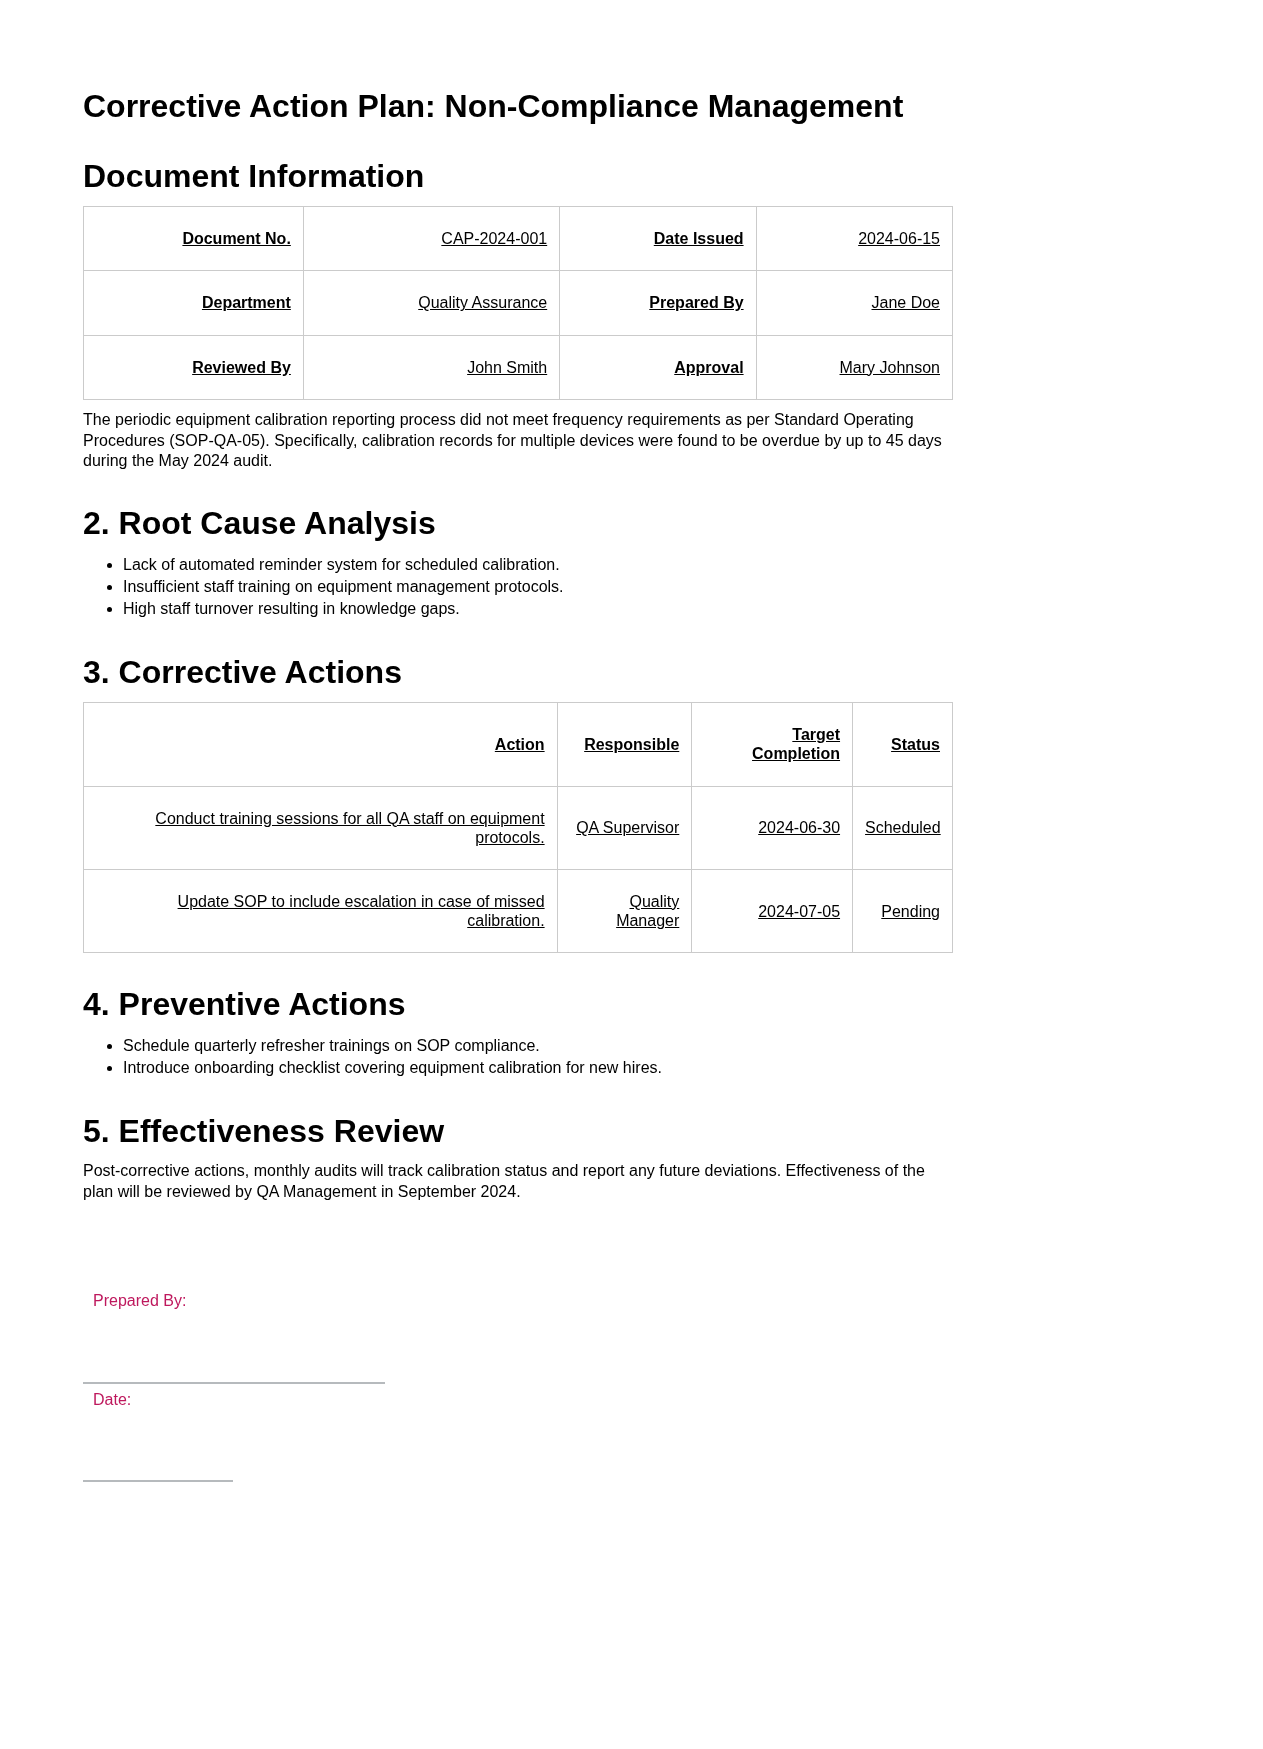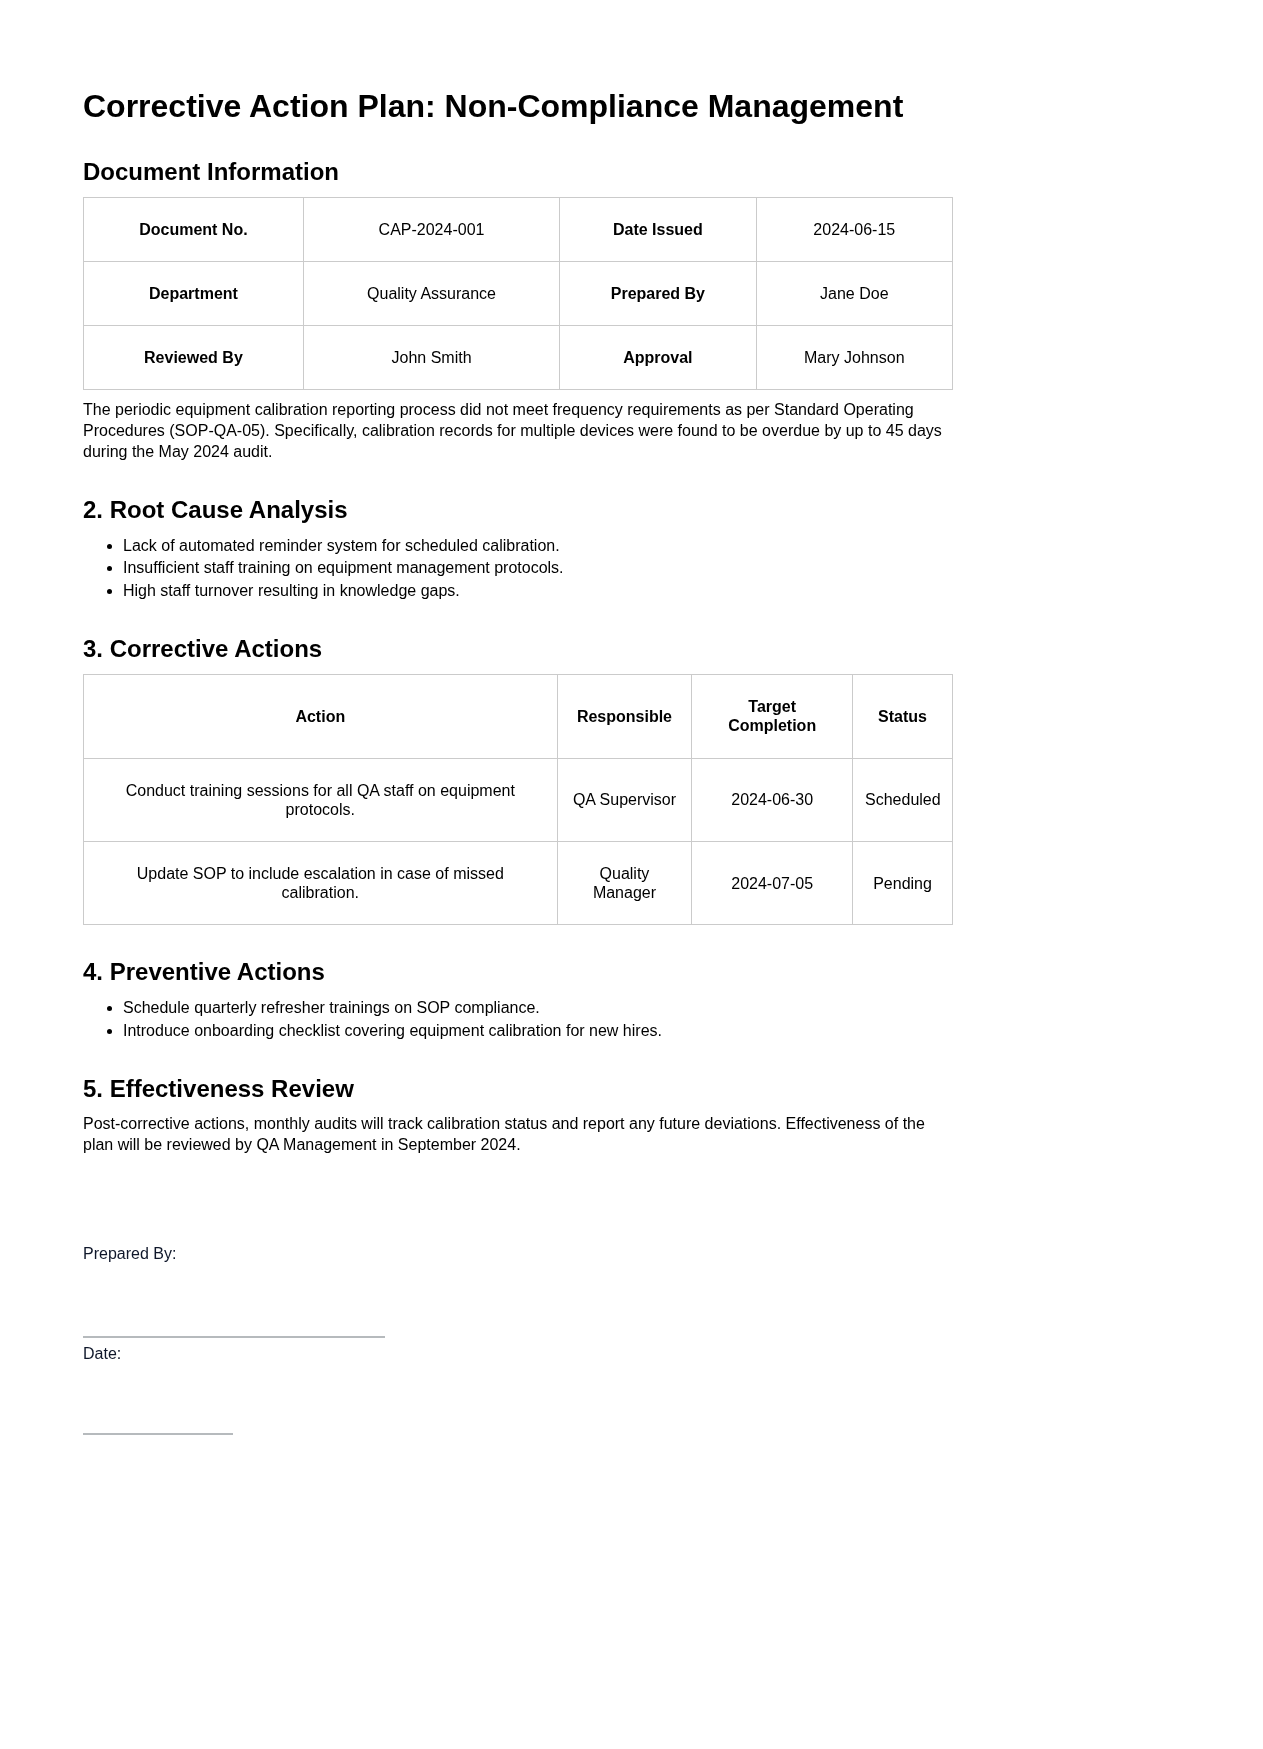--- a/index.html
+++ b/index.html
@@ -22,21 +22,21 @@
     padding: 67px 81px 0 83px;
   }
   h1.doc-title {
     font-size: 32px;
     line-height: 1.15;
     font-weight: bold;
     margin: 21px 0 0 0;
     color: #000000;
   }
   h2.section-heading {
-    font-size: 24px;
+    font-size: 32px;
     line-height: 1.17;
     font-weight: bold;
     margin: 33px 0 11px 0;
     color: #000000;
   }
   p.body-text {
     margin: 10px 0 0 0;
     line-height: 1.3;
     color: #000000;
   }
@@ -53,48 +53,49 @@
     border-collapse: collapse;
     table-layout: fixed;
     margin: 0;
   }
   table.data-table th,
   table.data-table td {
     border: 1px solid #cbcbcb;
     padding: 22px 12px;
     font-size: 16px;
     line-height: 1.2;
-    text-align: center;
+    text-align: right;
     vertical-align: middle;
     color: #000000;
     overflow: hidden;
+    text-decoration: underline;
   }
   table.data-table th,
   td.label-cell {
     font-weight: bold;
   }
   
   table.doc-info col.c1 { width: 25.3%; }
   table.doc-info col.c2 { width: 29.5%; }
   table.doc-info col.c3 { width: 22.6%; }
   table.doc-info col.c4 { width: 22.6%; }
   
   table.actions col.c1 { width: 54.5%; }
   table.actions col.c2 { width: 15.5%; }
   table.actions col.c3 { width: 18.5%; }
   table.actions col.c4 { width: 11.5%; }
   
   .sig-block {
     margin-top: 88px;
   }
   .sig-label {
-    color: #0f172a;
+    color: #be185d;
     font-size: 16px;
     line-height: 1.3;
-    margin: 0;
+    margin: 10px;
   }
   .sig-line {
     border-bottom: 2px solid #b6babd;
     height: 0;
   }
   .sig-line.signature {
     width: 302px;
     margin-top: 71px;
   }
   .sig-line.date {

